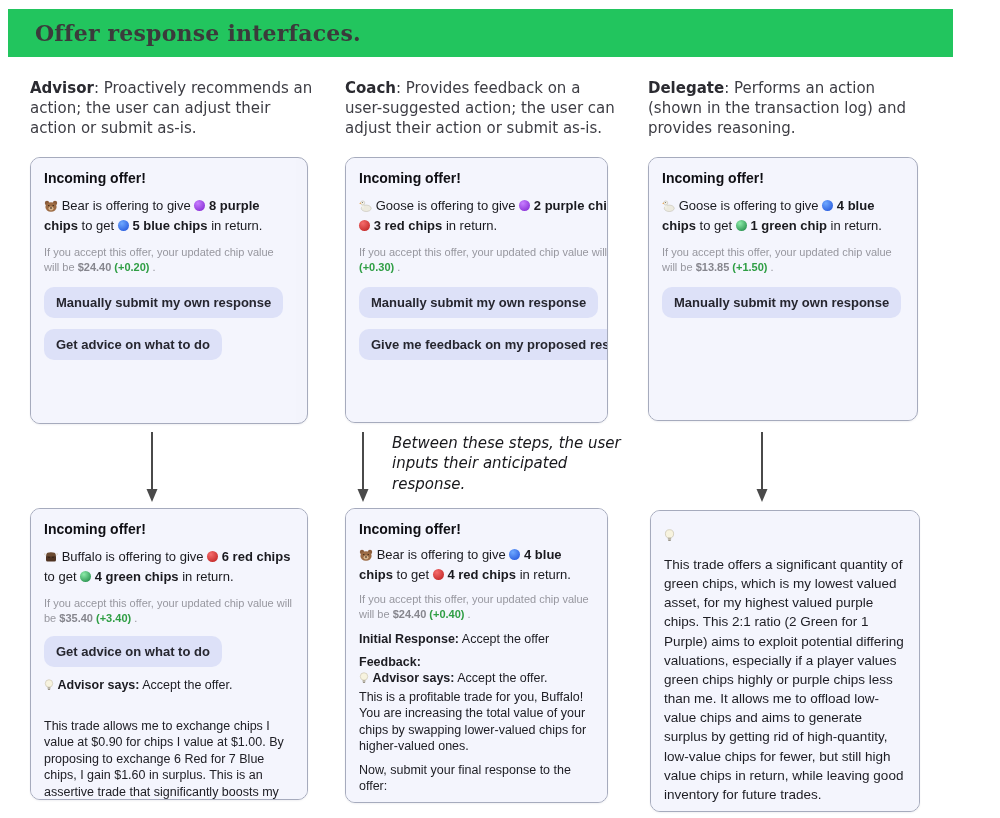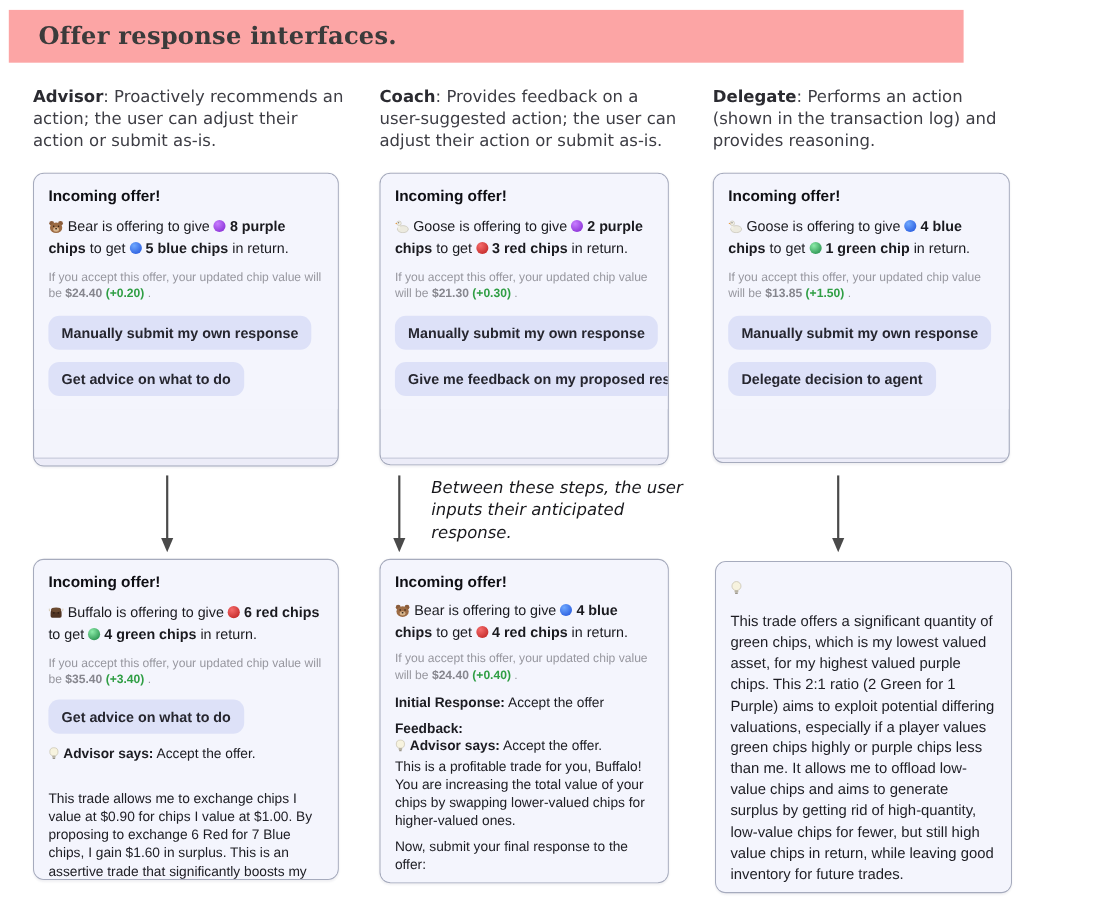--- a/index.html
+++ b/index.html
@@ -1,36 +1,36 @@
 <!DOCTYPE html>
 <html><head>
 <meta charset="utf-8">
 <style>
   * { margin:0; padding:0; box-sizing:border-box; }
   html,body { background:#ffffff; }
   .page { position:relative; width:1000px; height:818px; background:#ffffff;
           font-family:"Liberation Sans", sans-serif; overflow:hidden; }
 
   
-  .fig-header { position:absolute; left:8px; top:9px; width:868px; height:48px;
-                background:#fca5a5; display:flex; align-items:center; }
+  .fig-header { position:absolute; left:8px; top:9px; width:945px; height:48px;
+                background:#22c55e; display:flex; align-items:center; }
   .fig-title { font-family:"DejaVu Serif", serif; font-weight:700; font-size:22px;
                color:#3b3b3b; margin-left:27px; letter-spacing:.2px; }
 
   
   .col-desc { position:absolute; top:79px; font-family:"DejaVu Sans", sans-serif;
               font-size:15px; line-height:1.33; color:#3d3d44; }
   .col-desc b { color:#2b2b31; }
   #desc-advisor  { left:30px;  width:288px; }
   #desc-coach    { left:345px; width:276px; }
   #desc-delegate { left:648px; width:262px; }
 
   
   .card { position:absolute; border:1.5px solid #a6abbd; border-radius:10px;
-          background:#f3f4fc; display:flex; flex-direction:column; overflow:hidden;
+          background:#f3f4fc; display:flex; overflow:hidden;
           box-shadow:0 1px 2px rgba(40,40,80,.07);gap:44px; }
   .card-body { flex:1 1 auto; padding:12px 13px; background:#f4f5fd; }
   .card-footer { flex:0 0 auto; border-top:1px solid #c7cada; background:#ececf8; }
 
   #card-advisor-top  { left:30px;  top:157px; width:278px; height:267px; }
   #card-coach-top    { left:345px; top:157px; width:263px; height:266px; }
   #card-delegate-top { left:648px; top:157px; width:270px; height:264px; }
   #card-advisor-top  .card-footer { height:78px; }
   #card-coach-top    .card-footer { height:78px; }
   #card-delegate-top .card-footer { height:91px; }
@@ -188,21 +188,20 @@
         <b>1 green chip</b>
         <span>in return.</span>
       </div>
       <div class="note">
         <span>If you accept this offer, your updated chip value will be</span>
         <span class="val">$13.85</span>
         <span class="delta">(+1.50)</span>
         <span>.</span>
       </div>
       <div class="btn">Manually submit my own response</div>
-      <div class="btn">Delegate decision to agent</div>
     </div>
     <div class="card-footer"></div>
   </div>
 
   <svg class="arrow" id="arrow-advisor" viewBox="0 0 16 70">
       <line x1="8" y1="0" x2="8" y2="59" stroke="#4a4a4a" stroke-width="2"></line>
       <polygon points="8,70 2.5,57 13.5,57" fill="#4a4a4a"></polygon>
     </svg>
   <svg class="arrow" id="arrow-coach" viewBox="0 0 16 70">
       <line x1="8" y1="0" x2="8" y2="59" stroke="#4a4a4a" stroke-width="2"></line>

